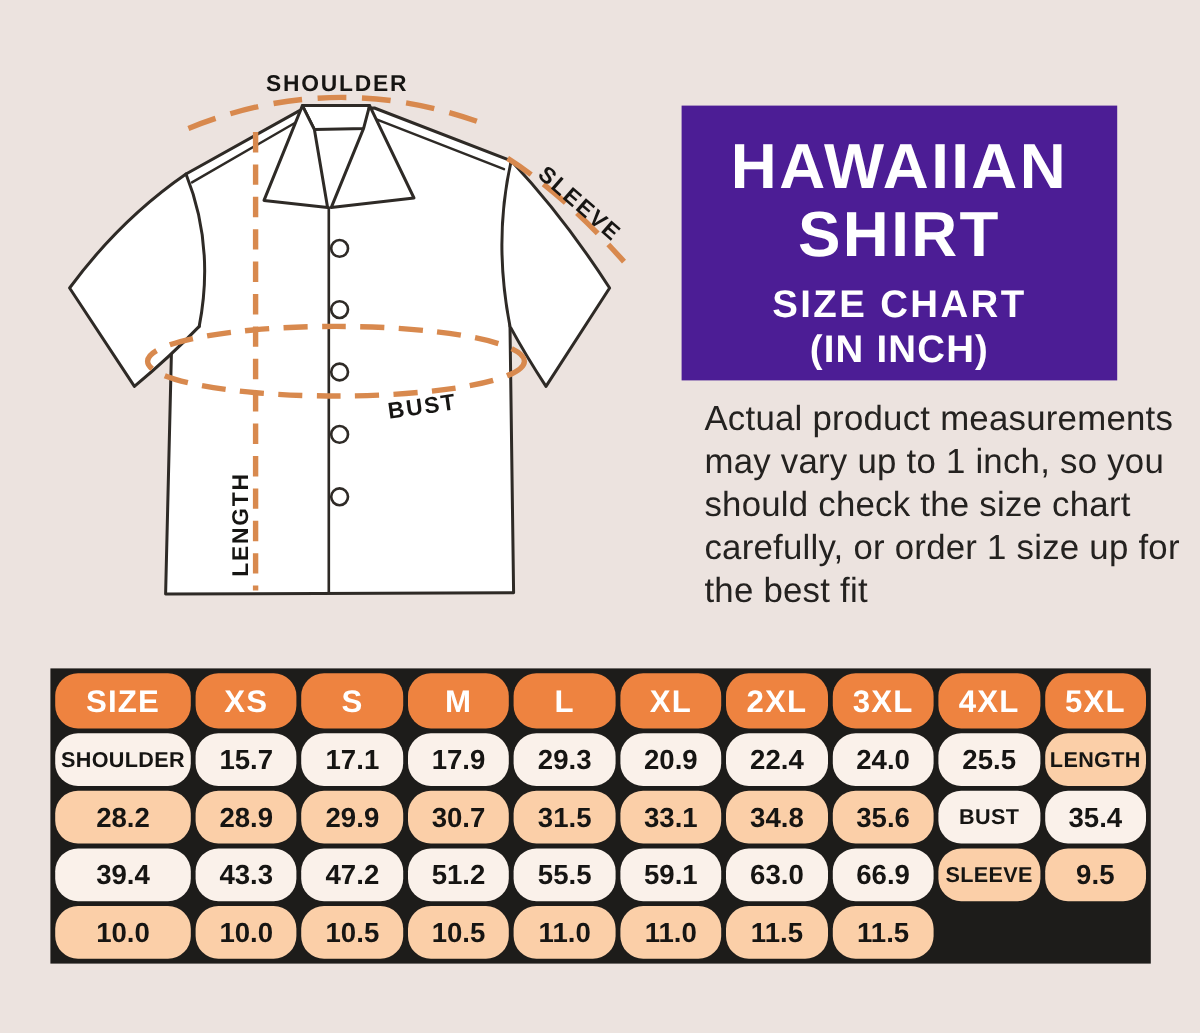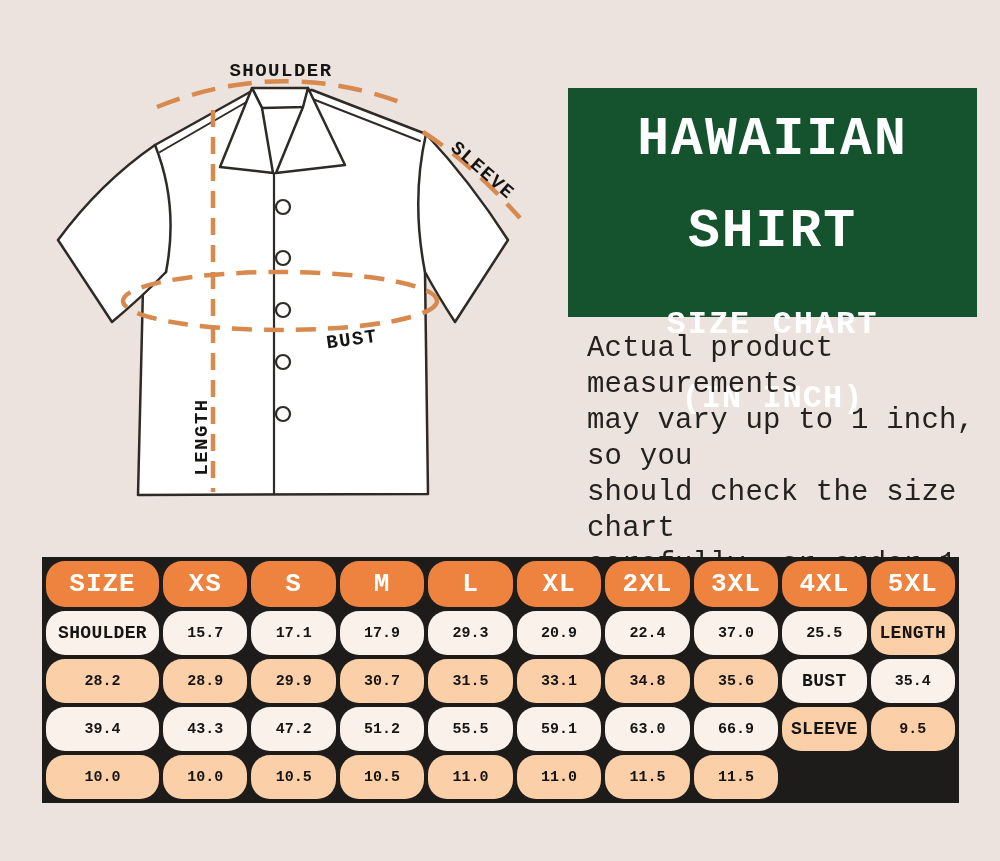--- a/index.html
+++ b/index.html
@@ -1,30 +1,30 @@
 <!DOCTYPE html>
 <html><head>
 <meta charset="utf-8">
 <style>
   html,body{margin:0;padding:0;background:#d9d0cc;}
   .canvas{
     position:relative;width:1000px;height:861px;margin:0 auto;
     background:#ECE3DF;overflow:hidden;
-    font-family:Liberation Mono, monospace;
+    font-family:Liberation Sans, sans-serif;
   }
   
   .diagram{position:absolute;left:0;top:0;width:545px;height:545px;}
   .diagram svg{display:block;width:100%;height:100%;}
   .measure-label{font-weight:bold;font-size:19px;fill:#161513;letter-spacing:1.5px;}
   
   .info-box{
-    position:absolute;left:568px;top:88px;width:409px;height:229px;
-    background:#14532d;color:#FFFFFF;text-align:center;
+    position:absolute;left:568px;top:88px;width:363px;height:229px;
+    background:#4c1d95;color:#FFFFFF;text-align:center;
     display:flex;flex-direction:column;align-items:center;justify-content:flex-start;
-    box-sizing:border-box;padding-top:24px;gap:36px;
+    box-sizing:border-box;padding-top:24px;
   }
   .info-title{font-weight:bold;font-size:53px;line-height:56px;letter-spacing:2px;}
   .info-subtitle{font-weight:bold;font-size:32px;line-height:34px;letter-spacing:2px;margin-top:12px;}
   .info-unit{font-weight:bold;font-size:32px;line-height:30px;letter-spacing:1px;margin-top:6px;}
   
   .note{
     position:absolute;left:587px;top:331px;width:425px;
     font-size:29px;line-height:36px;color:#242220;
     white-space:pre-line;letter-spacing:0.2px;
   }
@@ -34,21 +34,21 @@
     box-sizing:border-box;background:#1D1C1A;
     display:grid;grid-template-columns:113px repeat(9,1fr);
     grid-template-rows:46px repeat(4,44px);
     gap:4px;padding:4px;
   }
   .cell{display:flex;align-items:center;justify-content:center;font-weight:bold;color:#161513;border-radius:19px;}
   .cell.head{background:#EE8340;color:#FFFFFF;font-size:26px;letter-spacing:1px;}
   .cell.cream{background:#FAF1EA;}
   .cell.peach{background:#FBCFA8;}
   .cell.label{font-size:18px;letter-spacing:0.3px;}
-  .cell.value{font-size:15px;}
+  .cell.value{font-size:23px;}
 </style>
 </head>
 <body>
 
 <div class="canvas">
 
   <div class="diagram">
     <svg viewBox="0 0 545 545">
       <g stroke="#2E2A26" stroke-width="2.5" fill="#FFFFFF" stroke-linejoin="round" stroke-linecap="round">
 
@@ -113,21 +113,21 @@
       <div class="cell head">3XL</div>
       <div class="cell head">4XL</div>
       <div class="cell head">5XL</div>
       <div class="cell label cream">SHOULDER</div>
       <div class="cell value cream">15.7</div>
       <div class="cell value cream">17.1</div>
       <div class="cell value cream">17.9</div>
       <div class="cell value cream">29.3</div>
       <div class="cell value cream">20.9</div>
       <div class="cell value cream">22.4</div>
-      <div class="cell value cream">37.0</div>
+      <div class="cell value cream">24.0</div>
       <div class="cell value cream">25.5</div>
       <div class="cell label peach">LENGTH</div>
       <div class="cell value peach">28.2</div>
       <div class="cell value peach">28.9</div>
       <div class="cell value peach">29.9</div>
       <div class="cell value peach">30.7</div>
       <div class="cell value peach">31.5</div>
       <div class="cell value peach">33.1</div>
       <div class="cell value peach">34.8</div>
       <div class="cell value peach">35.6</div>

